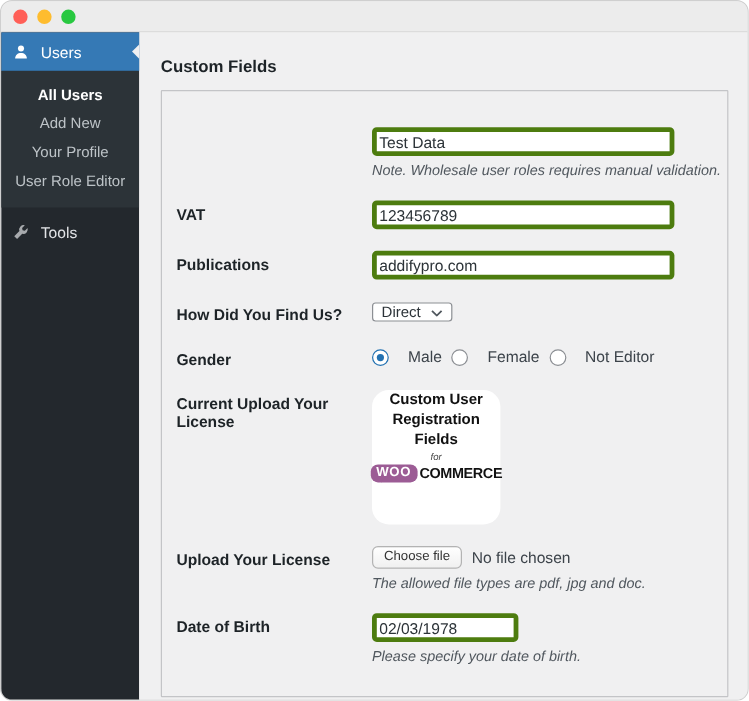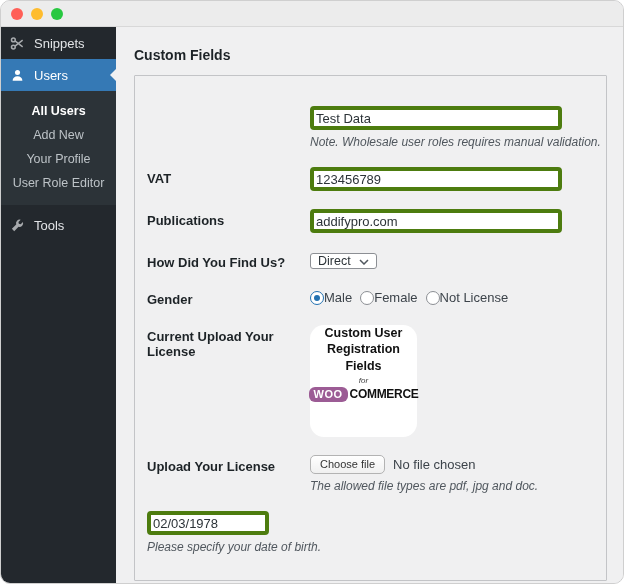--- a/index.html
+++ b/index.html
@@ -59,21 +59,21 @@
   
   .select-box {
     width:67px; height:16px; background:#ffffff;
     border:1px solid #8c8f94; border-radius:3px;
     display:inline-flex; align-items:center; justify-content:space-between;
     padding:0 7px; font-size:12.5px; color:#2c3338; cursor:pointer;
   }
   .select-box svg { flex-shrink:0; }
   
   .radio-group { display:flex; align-items:center; gap:8px; padding-top:2px; }
-  .radio { display:flex; align-items:center; gap:0; font-size:13px; color:#3c434a; cursor:pointer; }
+  .radio { display:flex; align-items:center; gap:16px; font-size:13px; color:#3c434a; cursor:pointer; }
   .radio-dot {
     width:14px; height:14px; border-radius:50%; background:#fff;
     border:1px solid #8c8f94; position:relative; flex-shrink:0;
   }
   .radio.checked .radio-dot { border-color:#2271b1; }
   .radio.checked .radio-dot::after {
     content:""; position:absolute; left:3px; top:3px; width:6px; height:6px;
     border-radius:50%; background:#2271b1;
   }
   
@@ -114,30 +114,20 @@
       <span class="light red"></span>
       <span class="light yellow"></span>
       <span class="light green"></span>
     </div>
   </div>
 
   <div class="body">
 
     <div class="sidebar">
 
-      <div class="menu-item">
-        <span class="mi-icon">
-          <svg width="15" height="15" viewBox="0 0 16 16" fill="none" stroke="currentColor" stroke-width="1.6">
-            <circle cx="3.6" cy="4.2" r="2"></circle>
-              <circle cx="3.6" cy="11.8" r="2"></circle>
-            <path d="M5.3 5.3 L13.5 11.5 M5.3 10.7 L13.5 4.5"></path>
-          </svg>
-        </span>
-        <span>Snippets</span>
-      </div>
 
       <div class="menu-item active">
         <span class="mi-icon">
           <svg width="15" height="15" viewBox="0 0 16 16" fill="currentColor">
             <circle cx="8" cy="4.7" r="2.7"></circle>
             <path d="M2.8 13.5c0-3 2.3-4.8 5.2-4.8s5.2 1.8 5.2 4.8z"></path>
           </svg>
         </span>
         <span>Users</span>
       </div>
@@ -206,21 +196,21 @@
             <span class="radio checked">
               <span class="radio-dot"></span>
               <span>Male</span>
             </span>
             <span class="radio">
               <span class="radio-dot"></span>
               <span>Female</span>
             </span>
             <span class="radio">
               <span class="radio-dot"></span>
-              <span>Not License</span>
+              <span>Not Editor</span>
             </span>
           </div>
         </div>
 
         <div class="row">
           <div class="flabel">Current Upload Your License</div>
           <div>
             <div class="license-img">
               <div class="li-line">Custom User</div>
               <div class="li-line">Registration Fields</div>
@@ -238,20 +228,21 @@
           <div>
             <div class="file-row">
               <button class="choose-file-btn">Choose file</button>
               <span class="file-status">No file chosen</span>
             </div>
             <div class="note">The allowed file types are pdf, jpg and doc.</div>
           </div>
         </div>
 
         <div class="row">
+          <div class="flabel">Date of Birth</div>
           <div>
             <input class="text-input small" type="text" value="02/03/1978" style="">
             <div class="note">Please specify your date of birth.</div>
           </div>
         </div>
 
       </div>
     </div>
   </div>
 </div>

